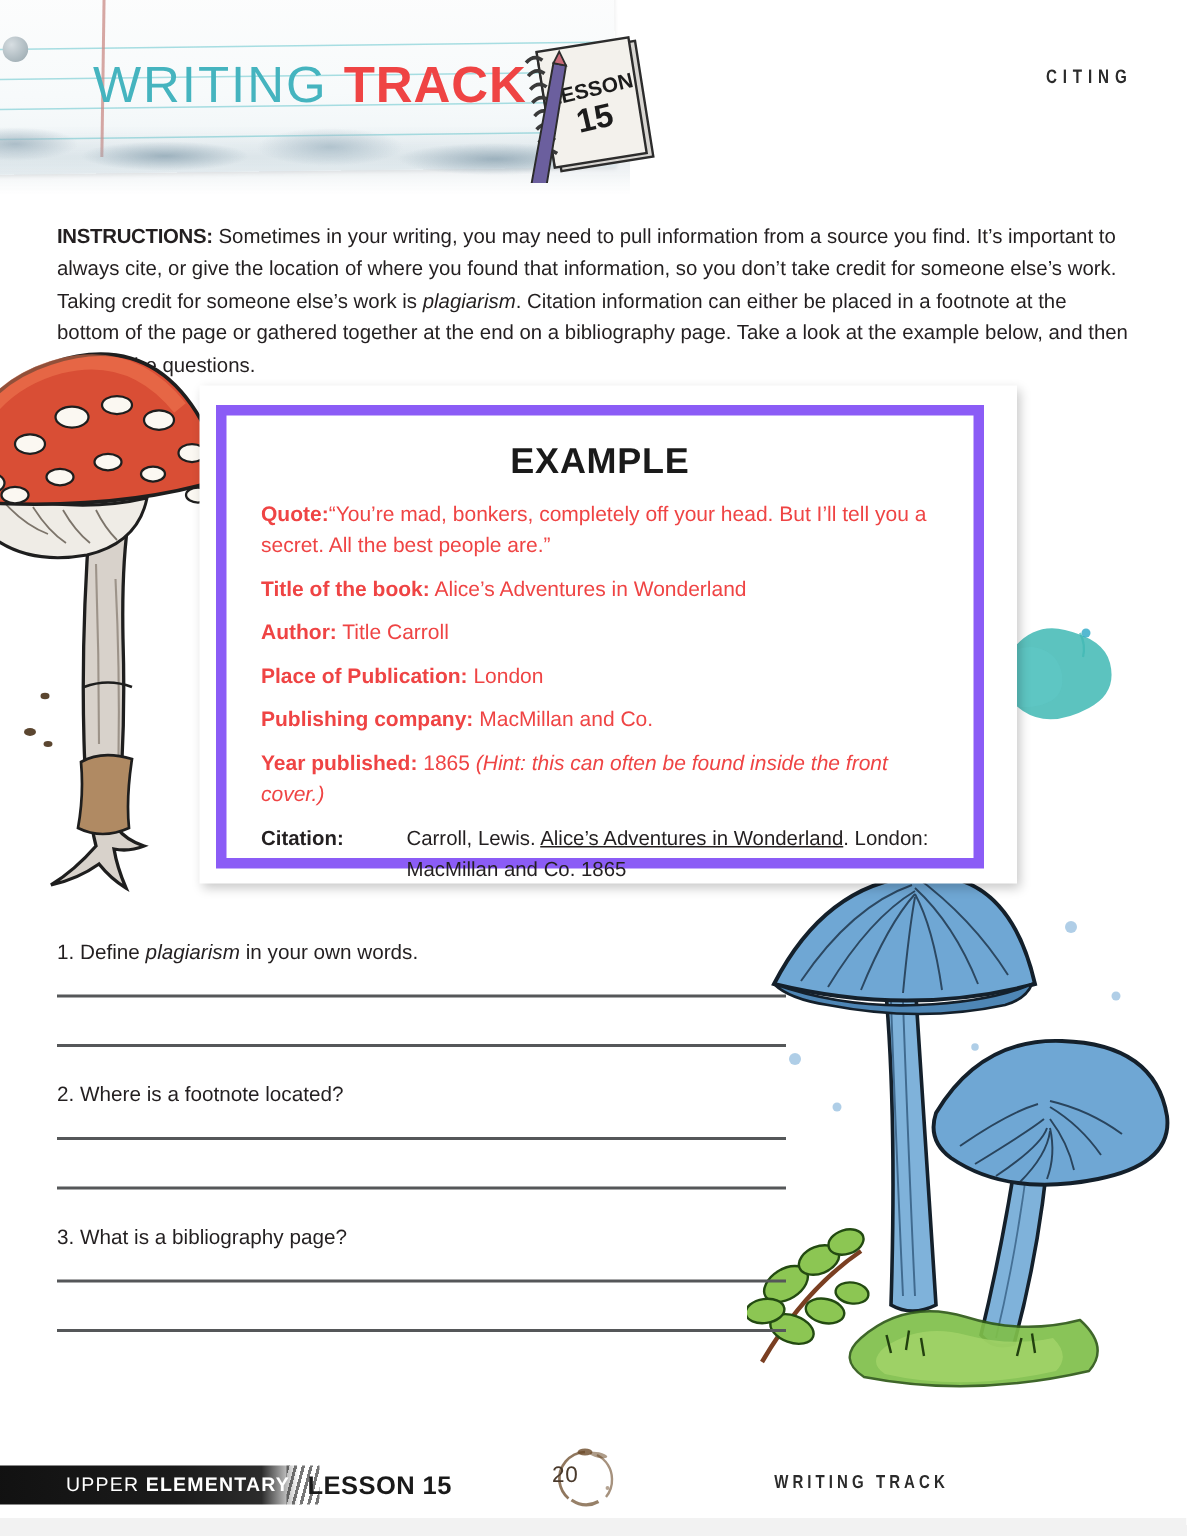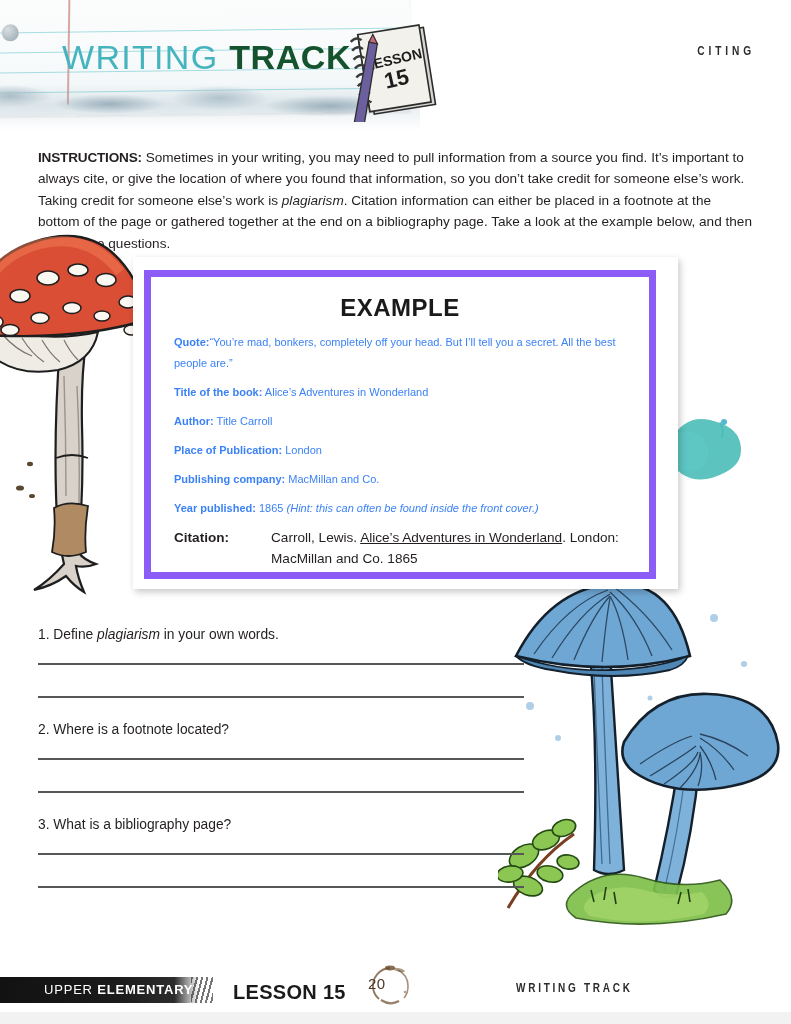--- a/index.html
+++ b/index.html
@@ -74,21 +74,21 @@
     font-size: 34px;
     font-weight: 300;
     letter-spacing: 1.3px;
     color: #45b4bf;
     font-family: "Liberation Sans", sans-serif;
   }
   .title-bold {
     font-size: 34px;
     font-weight: bold;
     letter-spacing: .6px;
-    color: #14532d;
+    color: #ef4444;
     font-family: "Liberation Sans", sans-serif;
   }
   #topic-label {
     position: absolute;
     right: 36px; top: 43px;
     font-size: 13px;
     font-weight: bold;
     letter-spacing: 5px;
     color: #2b2b2b;
     transform: scaleX(.78);
@@ -142,24 +142,24 @@
   #example-heading {
     text-align: center;
     font-size: 24px;
     font-weight: bold;
     letter-spacing: .5px;
     margin-top: 17px;
     color: #1a1a1a;
   }
   .field-list { margin: 10px 0 0 0; padding: 0 24px 0 23px; }
   .field-row {
-    font-size: 11px;
+    font-size: 14px;
     line-height: 21px;
     margin-bottom: 8px;
-    color: #3b82f6;
+    color: #ef4444;
   }
   .field-row .fl { font-weight: bold; }
   .field-row .hint { font-style: italic; }
   #citation-row {
     display: flex;
     padding: 0 24px 0 23px;
     font-size: 13.6px;
     line-height: 21px;
   }
   #citation-row .cit-label { font-weight: bold; width: 97px; flex: 0 0 97px; }
@@ -207,25 +207,24 @@
     color: #ffffff;
     letter-spacing: .8px;
     z-index: 3;
     white-space: nowrap;
   }
   #banner-text .b-light { font-weight: 300; }
   #banner-text .b-bold { font-weight: bold; }
   #footer-lesson {
     position: absolute;
     left: 205px; top: 18px;
-    font-size: 20px;
+    font-size: 17px;
     font-weight: bold;
     letter-spacing: .3px;
     color: #1a1a1a;
-    margin-left: 28px;
   }
   #page-number-wrap {
     position: absolute;
     left: 368px; top: 964px;
     width: 44px; height: 44px;
     z-index: 8;
   }
   #page-number {
     position: absolute;
     left: 0; top: 11px;

